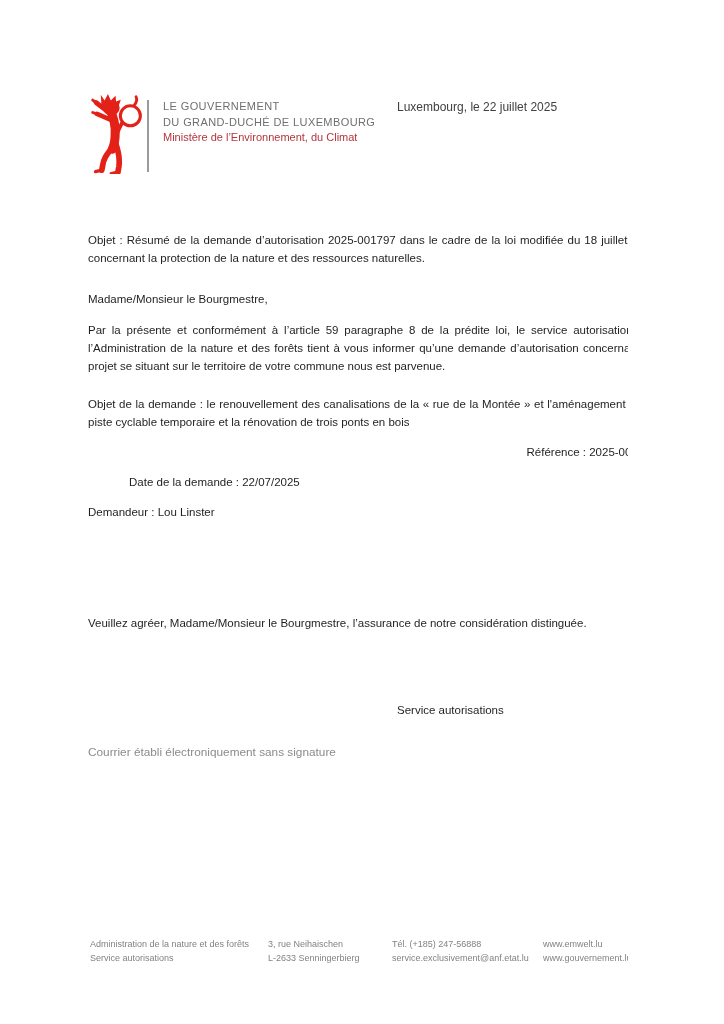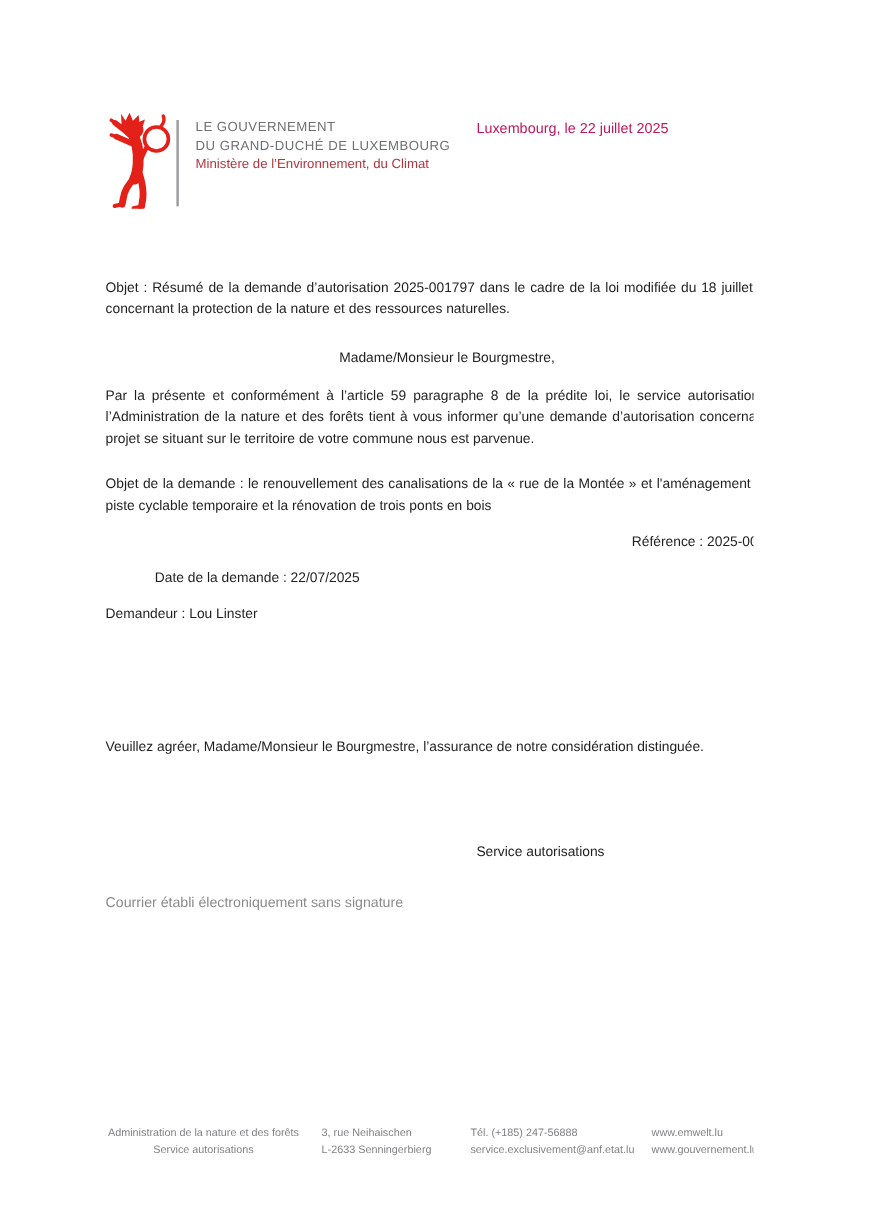--- a/index.html
+++ b/index.html
@@ -6,30 +6,30 @@
   .page{
     position:relative;width:628px;height:1024px;background:#ffffff;overflow:hidden;
     font-family:"Liberation Sans",sans-serif;color:#1f1f1f;
   }
   
   .lion-svg{position:absolute;left:90px;top:92px;width:54px;height:82px;}
   .logo-sep{position:absolute;left:147px;top:100px;width:2px;height:72px;background:#9b9b9d;}
   .logo-text{position:absolute;left:163px;top:99px;font-size:11px;line-height:15.5px;}
   .gov-line{color:#6e6f71;letter-spacing:0.4px;}
   .min-line{color:#b4353d;}
-  .dateline{position:absolute;left:397px;top:100px;font-size:12px;color:#be185d;}
+  .dateline{position:absolute;left:397px;top:100px;font-size:12px;color:#404040;}
   
   .para{position:absolute;left:88px;width:569px;font-size:11.5px;line-height:18px;color:#1f1f1f;}
   .just{text-align:justify;}
   .b{font-weight:400;}
   .sig{position:absolute;left:397px;top:704px;font-size:11.5px;}
   .enote{position:absolute;left:88px;top:745px;font-size:11.8px;color:#8a8b8d;}
   
   .footer-col{position:absolute;top:938px;font-size:9px;line-height:13.5px;color:#818285;}
-  .fc1{left:90px;text-align:center;}.fc2{left:268px;}.fc3{left:392px;}.fc4{left:543px;}
+  .fc1{left:90px;}.fc2{left:268px;}.fc3{left:392px;}.fc4{left:543px;}
 </style>
 </head>
 <body>
 
 <div class="page">
 
   <div>
     <svg class="lion-svg" viewBox="0 0 56 86" aria-hidden="true">
       <g fill="none" stroke="#e32119" stroke-linecap="round" stroke-linejoin="round">
         <circle cx="42" cy="25" r="10.5" stroke-width="3.2"></circle>
@@ -53,21 +53,21 @@
       <div class="min-line">Ministère de l’Environnement, du Climat</div>
     </div>
   </div>
 
   <div class="dateline">Luxembourg, le 22 juillet 2025</div>
 
   <div class="para just" style="top:231px;">
     <span class="b">Objet</span><span> : Résumé de la demande d’autorisation </span><span class="b">2025-001797</span><span> dans le cadre de la loi modifiée du 18 juillet 2018 concernant la protection de la nature et des ressources naturelles.</span>
   </div>
 
-  <div class="para" style="top:290px;text-align:center;">Madame/Monsieur le Bourgmestre,</div>
+  <div class="para" style="top:290px;">Madame/Monsieur le Bourgmestre,</div>
 
   <div class="para just" style="top:321px;">Par la présente et conformément à l’article 59 paragraphe 8 de la prédite loi, le service autorisations de l’Administration de la nature et des forêts tient à vous informer qu’une demande d’autorisation concernant un projet se situant sur le territoire de votre commune nous est parvenue.</div>
 
   <div class="para just" style="top:395px;">
     <span>Objet de la demande : </span><span class="b">le renouvellement des canalisations de la « rue de la Montée » et l'aménagement d'une piste cyclable temporaire et la rénovation de trois ponts en bois</span>
   </div>
 
   <div class="para" style="top:443px;text-align:right;">
     <span>Référence : </span><span class="b">2025-001797</span>
   </div>

